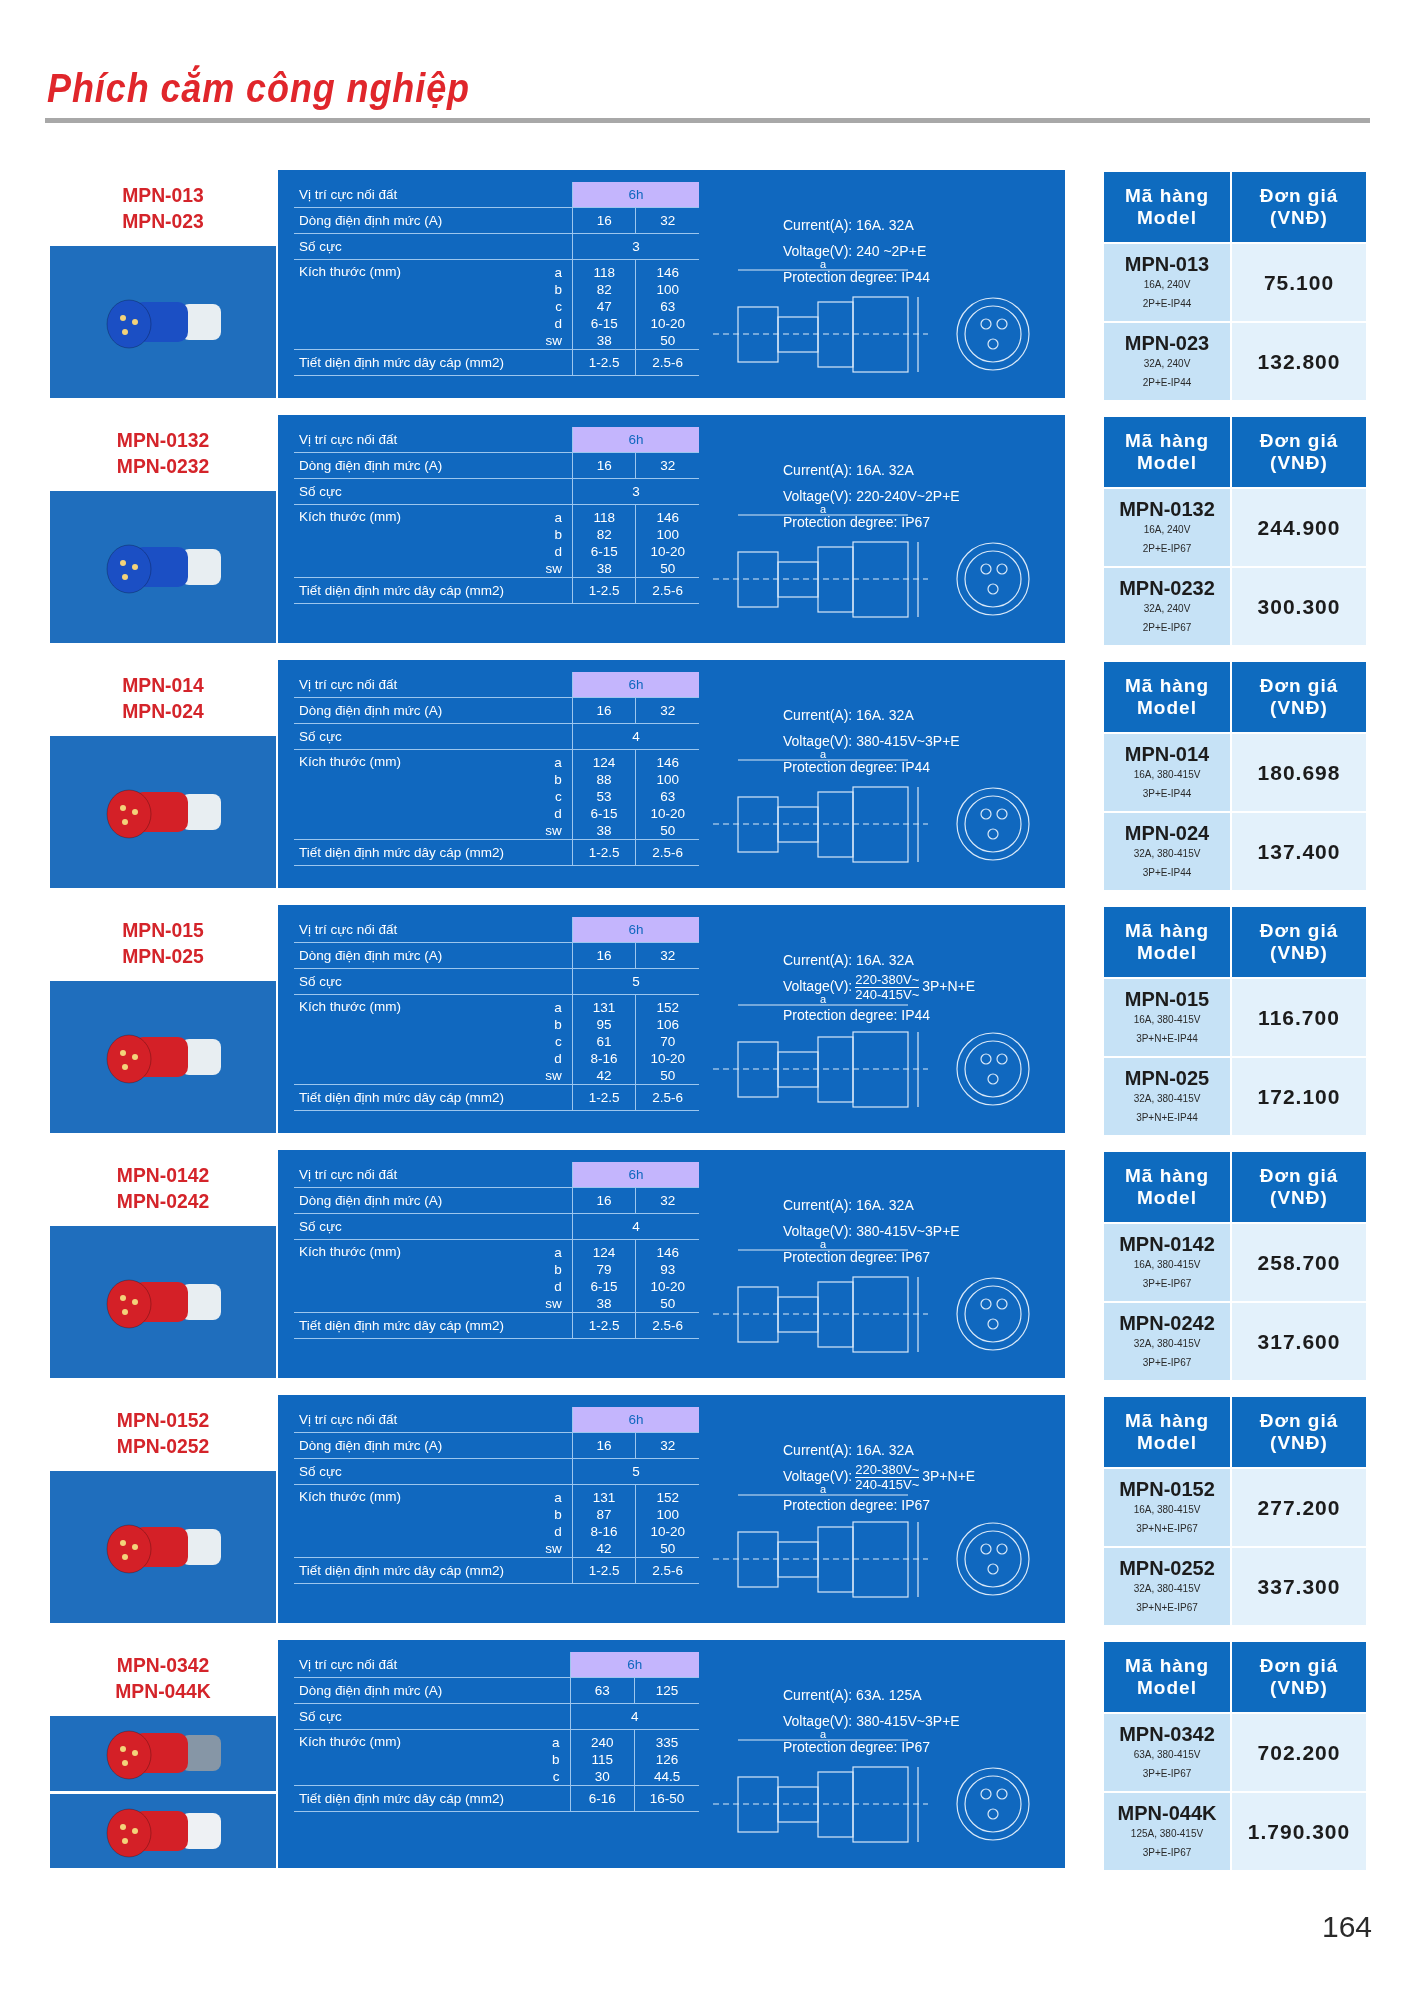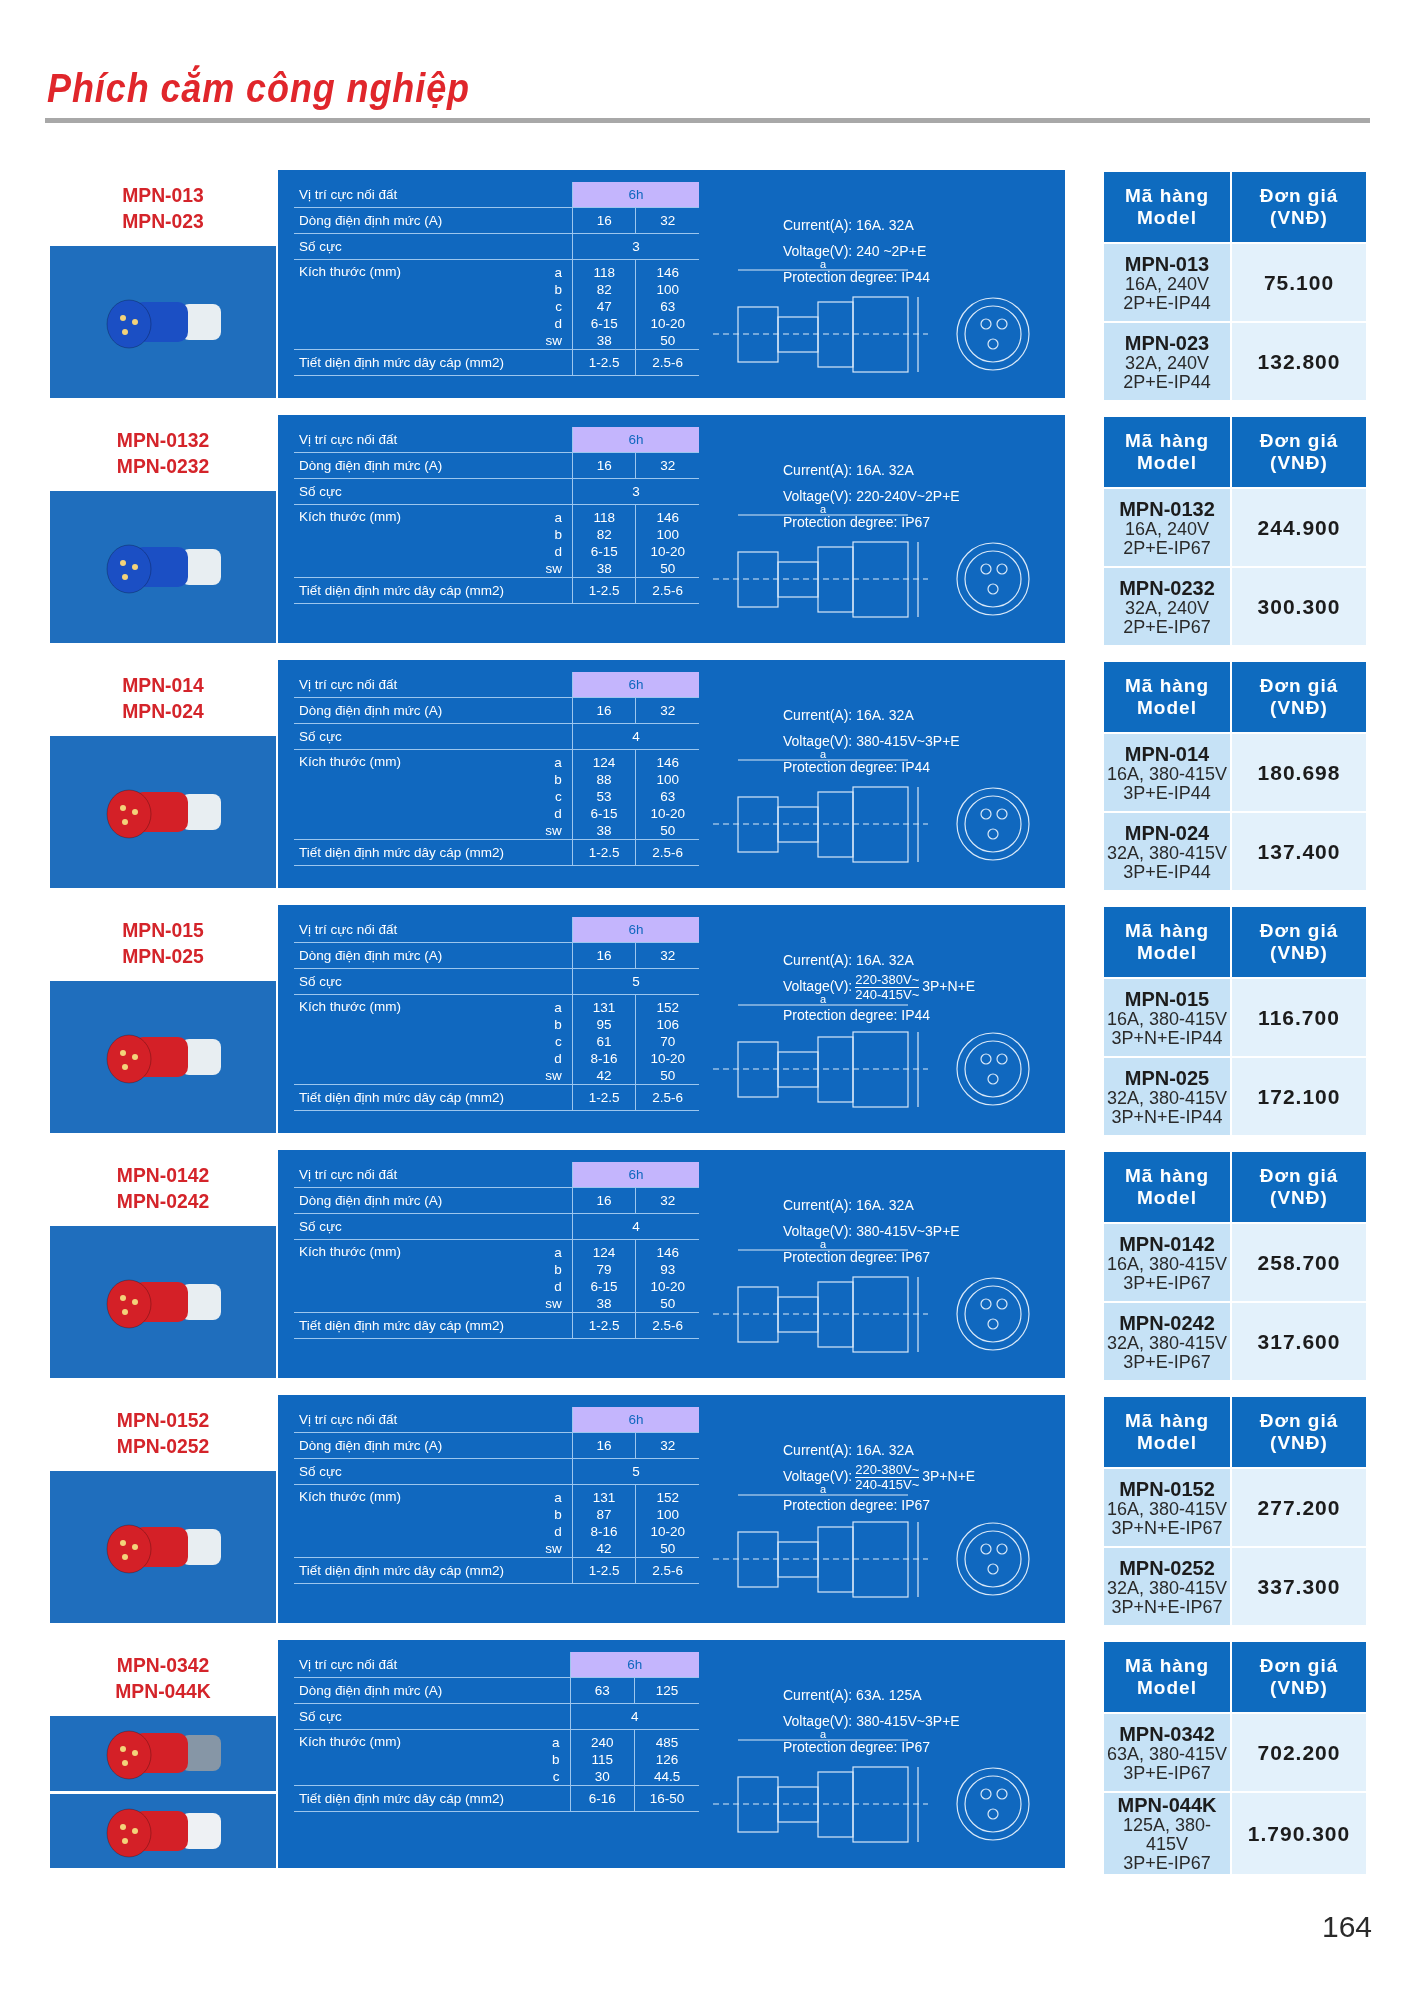--- a/index.html
+++ b/index.html
@@ -34,21 +34,21 @@
   .spec-text { position: absolute; left: 505px; top: 14px; color: #ffffff; font-size: 14px; line-height: 26px; margin-top: 28px; }
   .spec-text .frac { display: inline-flex; flex-direction: column; vertical-align: middle; font-size: 13px; line-height: 14px; text-align: right; margin: 0 3px; }
   .spec-text .frac span:first-child { border-bottom: 1px solid #fff; }
   .drawing { position: absolute; left: 430px; top: 92px; }
 
   .price-table { position: absolute; left: 1052px; top: 0; width: 266px; border-collapse: separate; border-spacing: 2px; }
   .price-table th { background: #0e6bbf; color: #ffffff; font-weight: bold; font-size: 19px; line-height: 22px; height: 68px; letter-spacing: 1px; }
   .price-table td { background: #d4e9f8; height: 75px; text-align: center; }
   .price-table td.model { background: #c6e2f6; width: 124px; color: #1c1c1c; }
   .price-table td.model .code { font-weight: bold; font-size: 20px; line-height: 22px; }
-  .price-table td.model .desc { font-size: 18px; line-height: 19px; color: #2a2a2a; }
+  .price-table td.model .desc { font-size: 10px; line-height: 19px; color: #2a2a2a; }
   .price-table td.price { background: #e3f1fb; font-weight: bold; font-size: 21px; color: #1c1c1c; letter-spacing: 1px; }
 </style>
 </head>
 <body>
 
 <h1 class="page-title">Phích cắm công nghiệp</h1>
 <div class="title-rule"></div>
 
 <div id="sections-root">
     <div class="section" style="top: 170px;">
@@ -791,21 +791,21 @@
                 <div>a</div>
                 <div>b</div>
                 <div>c</div>
               </td>
           <td class="val stack">
                 <div>240</div>
                 <div>115</div>
                 <div>30</div>
               </td>
           <td class="val stack">
-                <div>485</div>
+                <div>335</div>
                 <div>126</div>
                 <div>44.5</div>
               </td>
         </tr>
         <tr>
           <td class="label">Tiết diện định mức dây cáp (mm2)</td>
           <td class="letters"></td>
           <td class="val">6-16</td>
           <td class="val">16-50</td>
         </tr>

